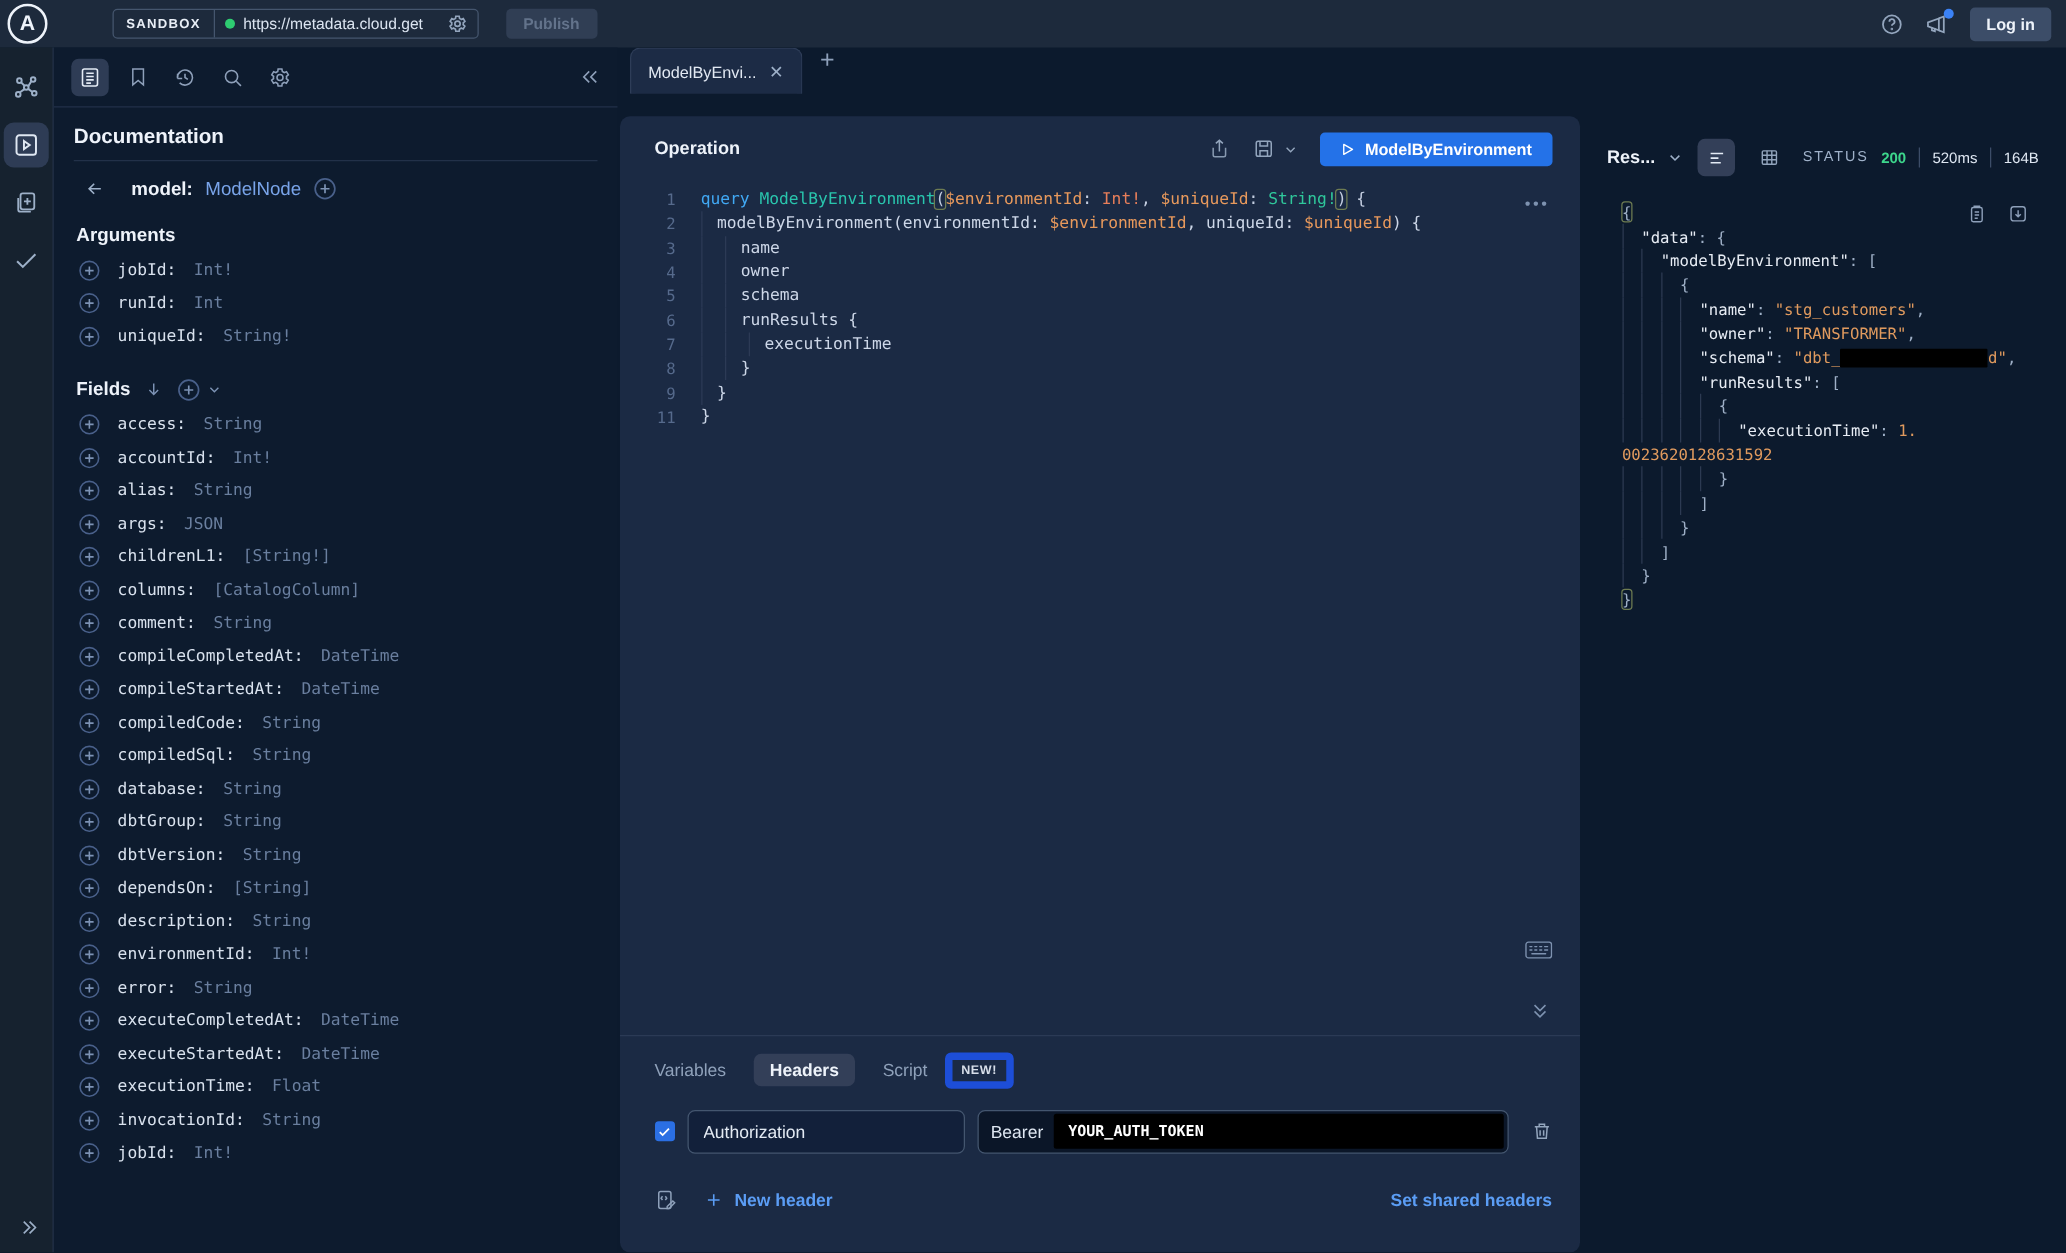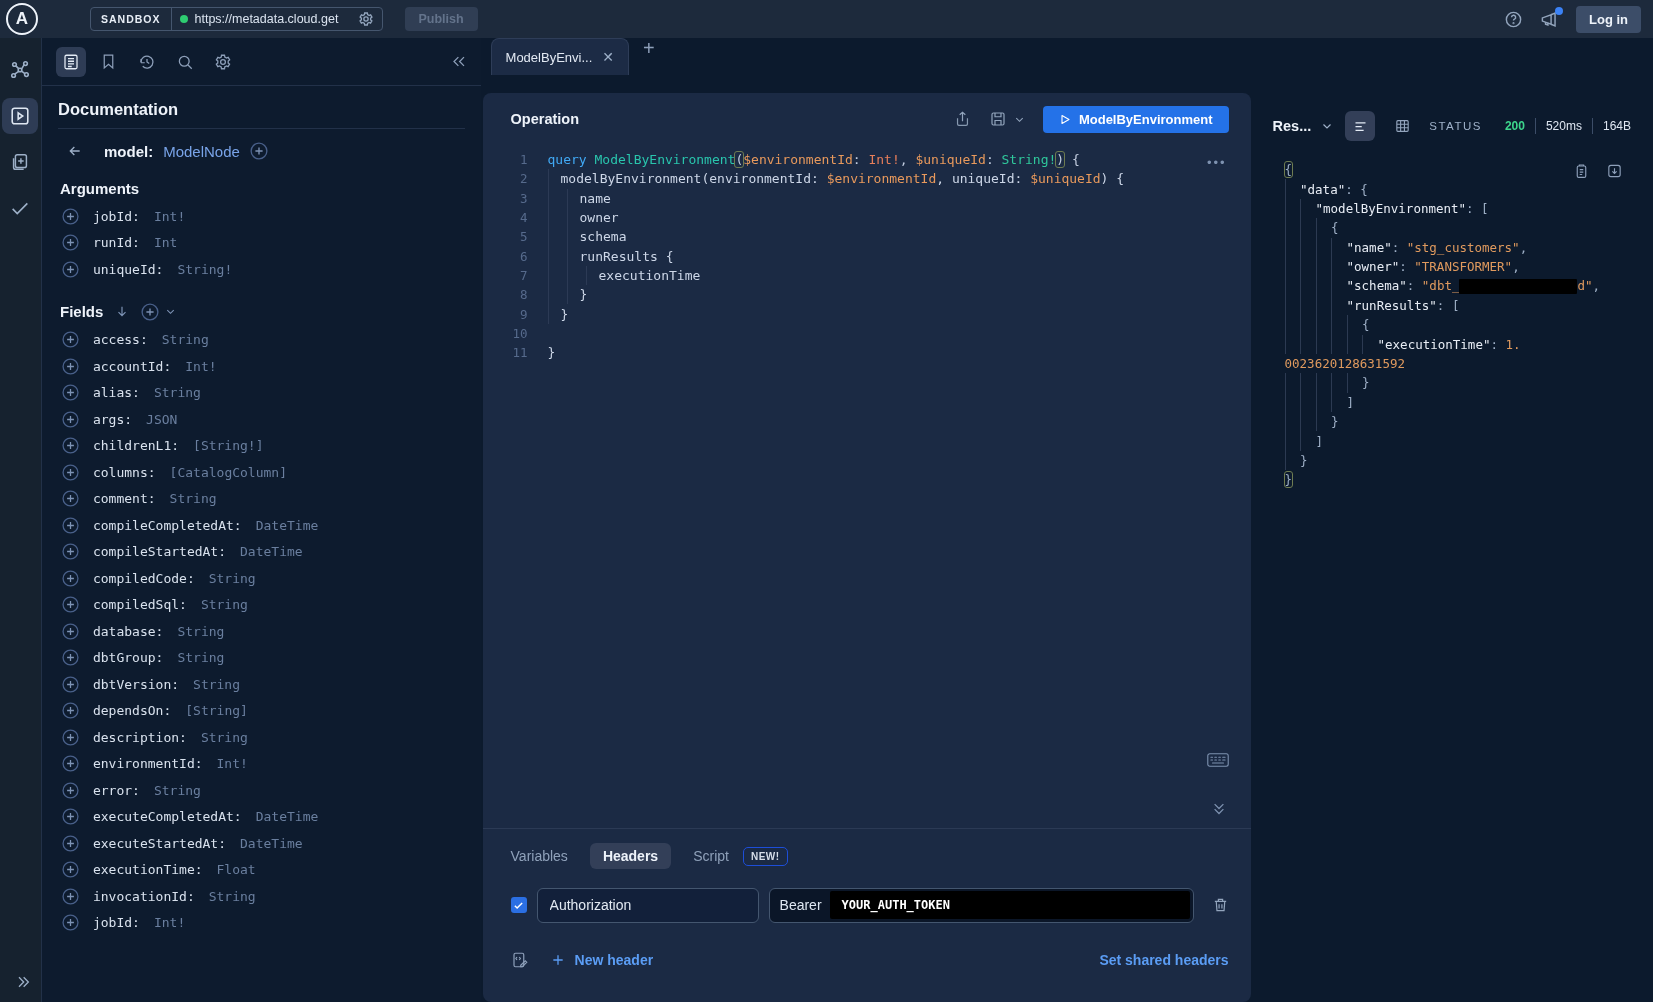--- a/index.html
+++ b/index.html
@@ -73,41 +73,41 @@
   .tk-fld{color:#cdd7e8}
   .mbox{outline:1px solid #6e7c52;border-radius:2px}
   .ed-ellipsis{position:absolute;top:10px;right:24px;color:#7e92b0;letter-spacing:2px;font-size:13px;font-family:"Liberation Sans",sans-serif}
   .kbd-ic{position:absolute;right:22px;bottom:60px;color:#7e92b0}
   .collapse-bottom{position:absolute;right:24px;bottom:12px;color:#7e92b0}
   
   .botpanel{flex:none;border-top:1px solid #2b3a55;height:174px;padding:0 22px 0 28px;display:flex;flex-direction:column}
   .bp-tabs{display:flex;align-items:center;gap:22px;height:48px;padding-top:6px}
   .bp-tab{color:#8fa1ba;font-size:14px}
   .bp-tab.active{background:#333f58;border-radius:6px;padding:5px 13px;color:#eef3fa;font-weight:bold}
-  .newbadge{border:1px solid #1d4ed8;border-radius:5px;color:#d7dee9;font-size:10px;font-weight:bold;letter-spacing:.5px;padding:3px 7px;margin-left:-8px}
+  .newbadge{border:6px solid #1d4ed8;border-radius:5px;color:#d7dee9;font-size:10px;font-weight:bold;letter-spacing:.5px;padding:3px 7px;margin-left:-8px}
   .hdr-row{display:flex;align-items:center;gap:10px;margin-top:10px;height:36px}
   .chk{width:16px;height:16px;background:#2b6fe3;border-radius:3px;display:flex;align-items:center;justify-content:center;flex:none}
   .hdr-name{width:222px;height:35px;background:#12203a;border:1px solid #44566f;border-radius:6px;color:#e3eaf3;font-size:14px;padding:0 12px;font-family:"Liberation Sans",sans-serif}
   .hdr-val{flex:1;height:35px;background:#0b1628;border:1px solid #44566f;border-radius:6px;display:flex;align-items:center;padding:0 3px 0 10px;gap:8px}
   .hdr-val .prefix{color:#dfe7f2;font-size:14px;flex:none}
   .tokenbox{background:#000;border-radius:2px;color:#fff;font-family:"DejaVu Sans Mono",monospace;font-weight:bold;font-size:12px;padding:7px 12px;flex:1}
   .trash{color:#93a5bd;margin-left:8px}
   .bp-foot{display:flex;align-items:center;margin-top:28px}
   .bp-foot .pre-ic{color:#8ea0ba;margin-right:22px}
   .linkblue{color:#5b9df5;font-weight:bold;font-size:14px;display:flex;align-items:center;gap:10px}
   .bp-foot .right{margin-left:auto}
   
   .respcol{flex:1;display:flex;flex-direction:column;padding-top:66px}
   .resp-head{height:44px;display:flex;align-items:center;padding:0 10px;gap:12px}
   .resp-title{font-weight:bold;font-size:14.5px;color:#eef3fa;display:flex;align-items:center;gap:10px}
   .vtog{width:30px;height:30px;border-radius:6px;display:flex;align-items:center;justify-content:center;color:#93a5bd}
   .vtog.active{background:#333f58;color:#e4ebf5}
   .statusgrp{margin-left:auto;display:flex;align-items:center;font-size:12px;color:#9fb1c9}
   .statusgrp .lbl{letter-spacing:1.5px;font-size:11.5px}
-  .statusgrp .code{color:#3dd68c;margin-left:23px;font-weight:bold}
+  .statusgrp .code{color:#3dd68c;margin-left:10px;font-weight:bold}
   .statusgrp .sep{width:1px;height:16px;background:#3c4d68;margin:0 10px}
   .statusgrp .val{color:#dfe7f2}
   .resp-body{position:relative;flex:1;padding:12px 0 0 22px;font-family:"DejaVu Sans Mono",monospace;font-size:12.5px}
   .rl{display:flex;height:19.4px;align-items:center}
   .gdr{width:15.5px;height:19.4px;border-left:1px solid #2c3a52;flex:none}
   .tk-key{color:#e8edf5}
   .tk-str{color:#e09a5e}
   .tk-num{color:#e09a5e}
   .tk-rpun{color:#9fb0c7}
   .redact{display:inline-block;background:#000;height:15px;vertical-align:middle;border-radius:1px}
@@ -616,24 +616,20 @@
                 <span class="gd"></span>
                 <span class="gd"></span>
                 <span class="codetxt" style="padding-left: 0px;"><span class="tk-fld">}</span></span>
               </div>
               <div class="cl">
                 <span class="ln">9</span>
                 <span class="gd"></span>
                 <span class="codetxt" style="padding-left: 0px;"><span class="tk-fld">}</span></span>
               </div>
               <div class="cl">
-                <span class="ln">10</span>
-                <span class="codetxt" style="padding-left: 6px;"></span>
-              </div>
-              <div class="cl">
                 <span class="ln">11</span>
                 <span class="codetxt" style="padding-left: 6px;"><span class="tk-fld">}</span></span>
               </div>
             </div>
           <div class="ed-ellipsis">•••</div>
           <div class="kbd-ic">
             <svg width="22" height="16" viewBox="0 0 28 18" fill="none" stroke="currentColor" stroke-width="1.4">
                 <rect x="1" y="1" width="26" height="16" rx="2.5"></rect>
                 <path d="M5 5.5h2M10 5.5h2M15 5.5h2M20 5.5h3M5 9h2M10 9h2M15 9h2M20 9h3M7 12.8h14" stroke-linecap="round"></path>
               </svg>

